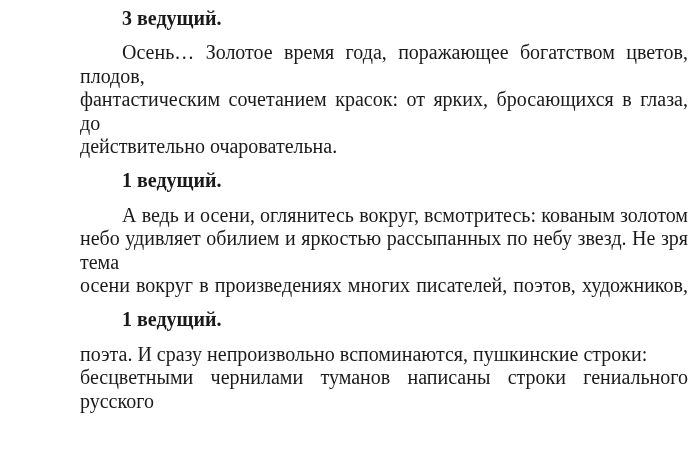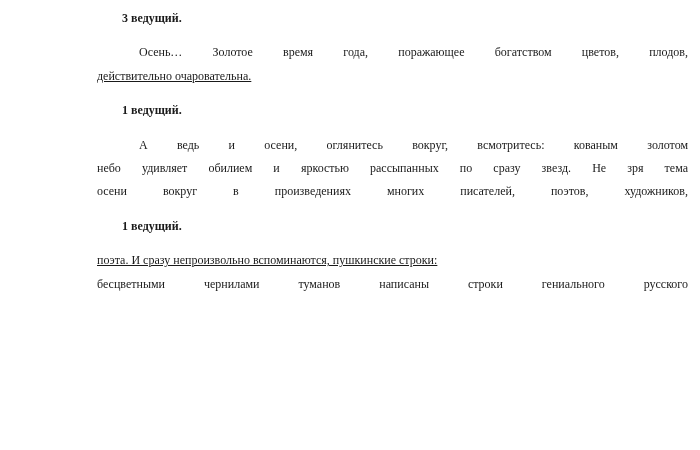--- a/index.html
+++ b/index.html
@@ -17,60 +17,60 @@
     box-sizing: border-box;
     width: 700px;
     height: 450px;
     background: var(--paper, #ffffff);
     color: var(--ink, #1a1a1a);
     padding: 7px 12px 0 80px;
     overflow: hidden;
   }
   .content {
     width: 608px;
-    font-size: 12px;
+    font-size: 20px;
     line-height: 23.4px;
   }
   .heading {
     font-weight: bold;
     text-indent: 42px;
     margin: 0 0 11px 0;
     white-space: pre;
   }
   .para {
-    margin: 0 0 11px 17px;
+    margin: 0 0 11px 0;
   }
   .tline {
     text-align: justify;
     text-align-last: justify;
     hyphens: none;
   }
   .tline.first {
     text-indent: 42px;
   }
   .tline.last {
     text-align: left;
     text-align-last: left;
-    text-decoration: underline;
   }
 </style>
 </head>
 <body>
 
 <div class="doc" style="--paper: #ffffff; --ink: #1a1a1a;">
   <div class="content">
       <div class="heading">3 ведущий.</div>
       <div class="para">
         <div class="tline first">Осень… Золотое время года, поражающее богатством цветов, плодов,</div>
+        <div class="tline">фантастическим сочетанием красок: от ярких, бросающихся в глаза, до</div>
         <div class="tline last">действительно очаровательна.</div>
       </div>
       <div class="heading">1 ведущий.</div>
       <div class="para">
         <div class="tline first">А ведь и осени, оглянитесь вокруг, всмотритесь: кованым золотом</div>
-        <div class="tline">небо удивляет обилием и яркостью рассыпанных по сразу звезд. Не зря тема</div>
+        <div class="tline">небо удивляет обилием и яркостью рассыпанных по небу звезд. Не зря тема</div>
         <div class="tline">осени вокруг в произведениях многих писателей, поэтов, художников,</div>
       </div>
       <div class="heading">1 ведущий.</div>
       <div class="para">
         <div class="tline last">поэта. И сразу непроизвольно вспоминаются, пушкинские строки:</div>
         <div class="tline">бесцветными чернилами туманов написаны строки гениального русского</div>
       </div>
     </div>
 </div>
 

